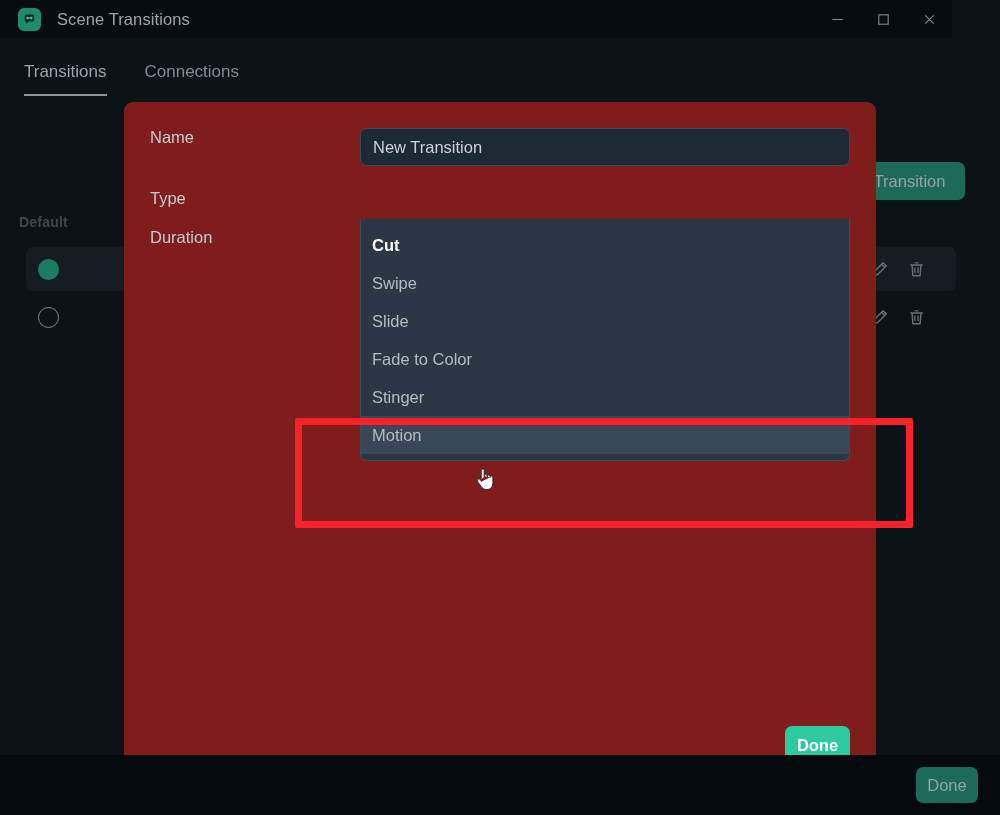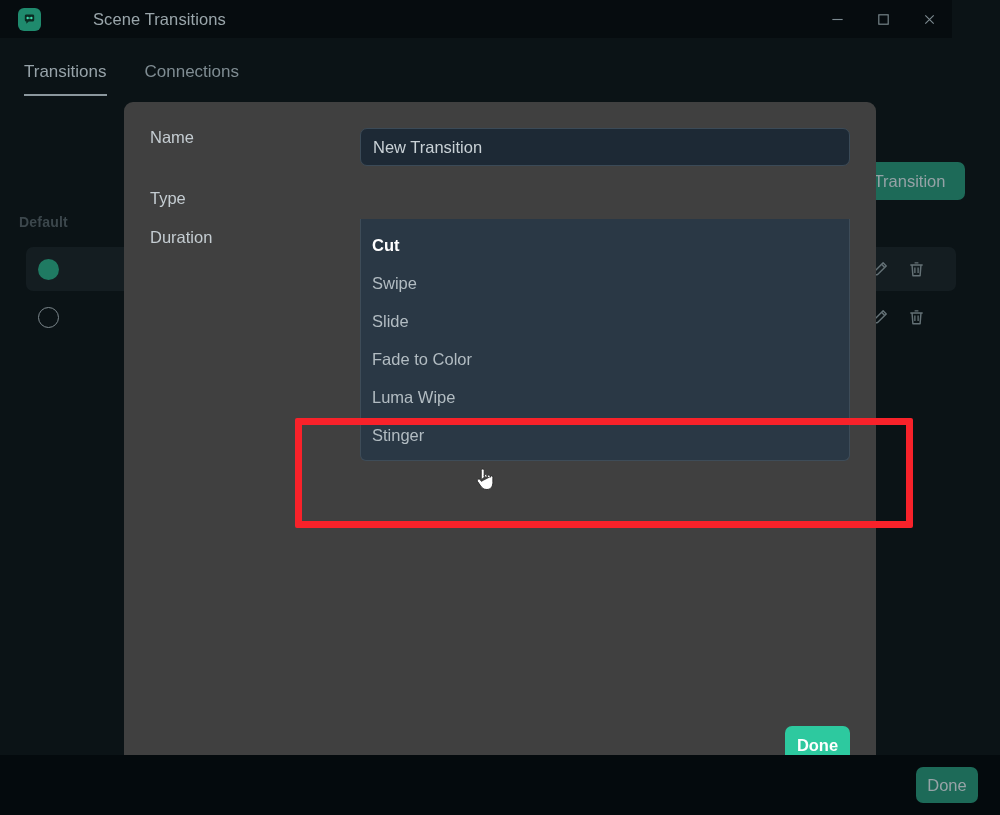--- a/index.html
+++ b/index.html
@@ -21,21 +21,20 @@
 
   
   .titlebar {
     position: absolute;
     top: 0; left: 0;
     width: 952px;
     height: 38px;
     background: #060c0f;
     display: flex;
     align-items: center;
-    gap: 36px;
   }
   .app-icon {
     width: 23px; height: 23px;
     margin-left: 18px;
     border-radius: 6px;
     background: #1f8a6d;
     display: flex;
     align-items: center;
     justify-content: center;
   }
@@ -172,21 +171,21 @@
     justify-content: center;
   }
 
   
   .modal {
     position: absolute;
     top: 64px;
     left: 124px;
     width: 752px;
     height: 688px;
-    background: #404040;
+    background: #7f1d1d;
     border-radius: 9px;
   }
   .field-label {
     position: absolute;
     left: 26px;
     font-size: 16.5px;
     color: #c4ccd1;
   }
   .lbl-name { top: 26px; }
   .lbl-type { top: 76px; margin-top: 11px; }
@@ -408,24 +407,24 @@
         <div class="option">
             <span>Swipe</span>
           </div>
         <div class="option">
             <span>Slide</span>
           </div>
         <div class="option">
             <span>Fade to Color</span>
           </div>
         <div class="option">
-            <span>Luma Wipe</span>
-          </div>
-        <div class="option">
             <span>Stinger</span>
+          </div>
+        <div class="option hover">
+            <span>Motion</span>
           </div>
       </div>
 
       <div class="modal-done">
         <span>Done</span>
       </div>
     </div>
   </div>
 
   <div class="footer">

